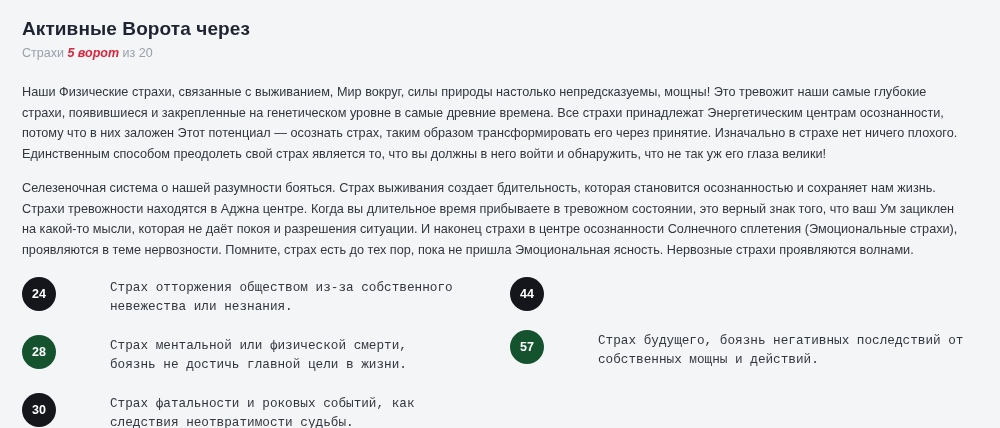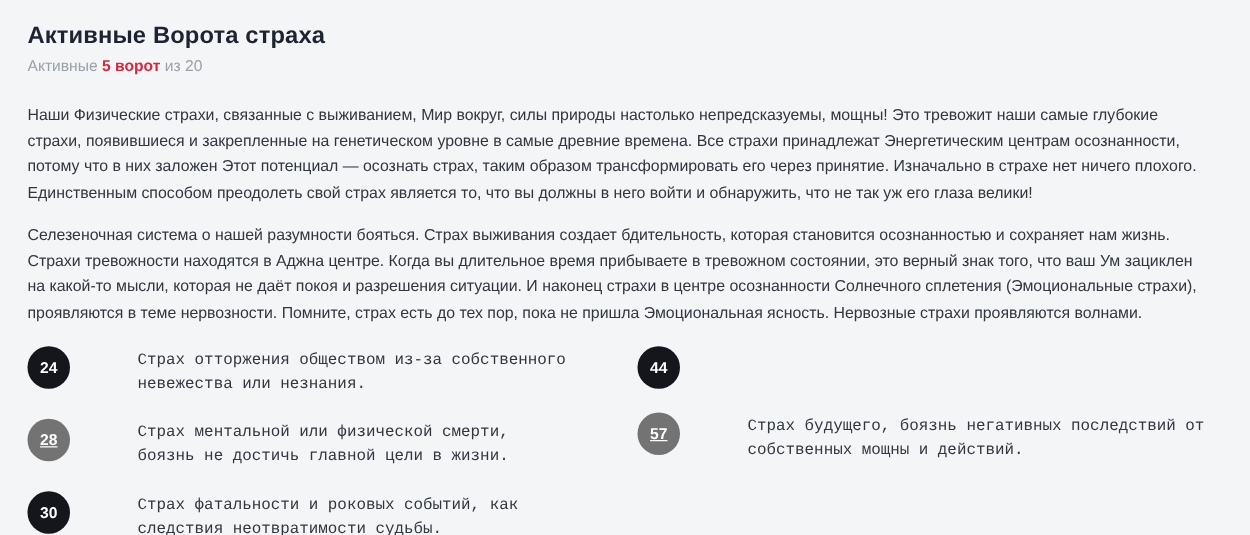--- a/index.html
+++ b/index.html
@@ -30,20 +30,21 @@
     margin: 0 0 6px 0;
   }
   .subtitle {
     font-size: 12.5px;
     color: #9aa0ab;
     margin: 0 0 22px 0;
   }
   .subtitle .accent {
     color: #d9253e;
     font-weight: bold;
+    font-style: italic;
   }
   .subtitle .tail {
     color: #9aa0ab;
   }
   .paragraphs {
     padding-right: 10px;
   }
   .para {
     font-size: 12.7px;
     line-height: 20.5px;
@@ -76,39 +77,39 @@
     color: #ffffff;
     font-size: 12.5px;
     font-weight: bold;
     display: flex;
     align-items: center;
     justify-content: center;
     margin-right: 14px;
     margin-top: 1px;
   }
   .badge.dark { background: #14161c; }
-  .badge.red  { background: #737373; text-decoration: underline; }
+  .badge.red  { background: #14532d; }
   .gate-text {
     font-size: 12.7px;
     line-height: 19px;
     color: #32363f;
     padding-top: 2px;
     max-width: 390px;
     font-family: Liberation Mono, monospace;
   }
 </style>
 </head>
 <body>
 
 <div class="page">
 
-  <h1 class="title">Активные Ворота страха</h1>
+  <h1 class="title">Активные Ворота через</h1>
 
   <div class="subtitle">
-    <span>Активные</span>
+    <span>Страхи</span>
     <span class="accent">5 ворот</span>
     <span class="tail">из 20</span>
   </div>
 
   <div class="paragraphs">
     <p class="para">Наши Физические страхи, связанные с выживанием, Мир вокруг, силы природы настолько непредсказуемы, мощны! Это тревожит наши самые глубокие страхи, появившиеся и закрепленные на генетическом уровне в самые древние времена. Все страхи принадлежат Энергетическим центрам осознанности, потому что в них заложен Этот потенциал — осознать страх, таким образом трансформировать его через принятие. Изначально в страхе нет ничего плохого. Единственным способом преодолеть свой страх является то, что вы должны в него войти и обнаружить, что не так уж его глаза велики!</p>
     <p class="para">Селезеночная система о нашей разумности бояться. Страх выживания создает бдительность, которая становится осознанностью и сохраняет нам жизнь. Страхи тревожности находятся в Аджна центре. Когда вы длительное время прибываете в тревожном состоянии, это верный знак того, что ваш Ум зациклен на какой-то мысли, которая не даёт покоя и разрешения ситуации. И наконец страхи в центре осознанности Солнечного сплетения (Эмоциональные страхи), проявляются в теме нервозности. Помните, страх есть до тех пор, пока не пришла Эмоциональная ясность. Нервозные страхи проявляются волнами.</p>
   </div>
 
   <div class="gates">

